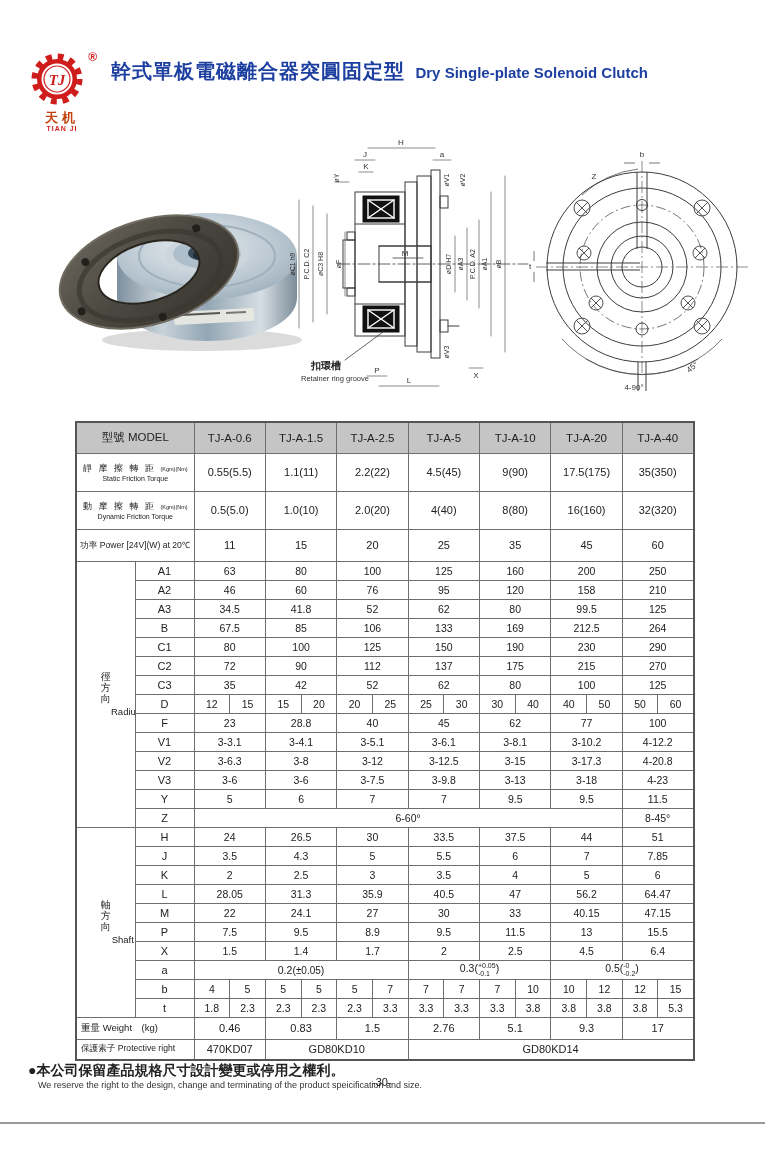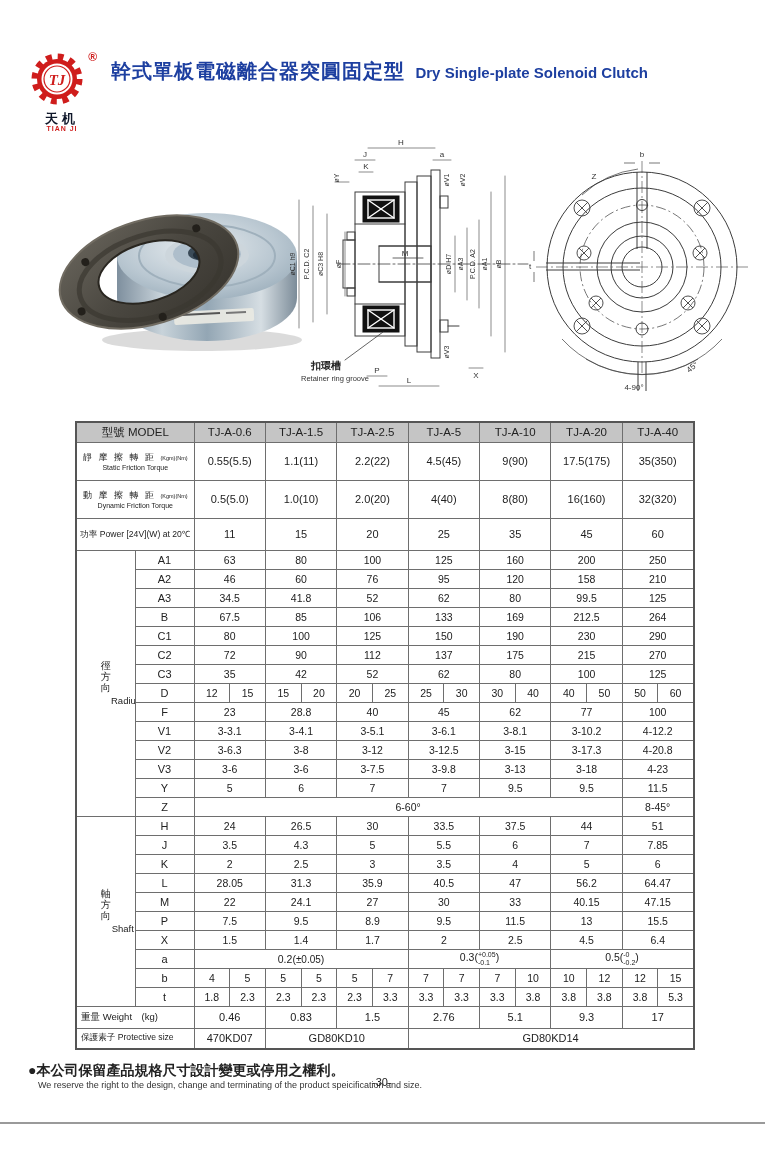--- a/index.html
+++ b/index.html
@@ -3,21 +3,21 @@
 <meta charset="utf-8">
 <style>
   * { margin:0; padding:0; box-sizing:border-box; }
   body { background:#e8e8e8; font-family:"Liberation Sans", sans-serif; }
   .page { position:relative; width:765px; height:1165px; background:#ffffff; margin:0 auto; overflow:hidden; }
 
   
   .hdr { position:absolute; left:25px; top:52px; display:flex; }
   .logo-block { width:74px; text-align:center; position:relative; }
   .logo-reg { position:absolute; right:2px; top:-2px; color:#cf1d1c; font-size:12px; font-weight:bold; }
-  .logo-zh { color:#0f172a; font-size:13px; font-weight:bold; letter-spacing:4px; line-height:13px; }
+  .logo-zh { color:#c2410c; font-size:13px; font-weight:bold; letter-spacing:4px; line-height:13px;font-family:Liberation Mono, monospace; }
   .logo-en { color:#cf1d1c; font-size:7px; font-weight:bold; letter-spacing:1px; }
   .title-block { margin-left:12px; padding-top:2px; }
   .series-title { font-size:31px; font-weight:bold; font-style:italic; color:#1c2e85; letter-spacing:1px; }
   .subtitle { margin-top:4px; white-space:nowrap; }
   .sub-zh { font-size:20px; font-weight:bold; color:#1d3fa0; letter-spacing:1px; }
   .sub-en { font-size:15px; font-weight:bold; color:#1d3fa0; margin-left:6px; }
 
   
   .fig { position:absolute; }
   .fig-photo { left:52px; top:172px; }
@@ -311,21 +311,21 @@
         <col style="width:35.7px">
         <col style="width:35.7px">
         <col style="width:35.7px">
         <col style="width:35.7px">
         <col style="width:35.7px">
         <col style="width:35.7px">
         <col style="width:35.7px">
         <col style="width:35.7px">
       </colgroup>
       <tbody>
-        <tr class="head-row" style="height:20px">
+        <tr class="head-row" style="height:31px">
           <th colspan="2" class="model-head">型號 MODEL</th>
           <th colspan="2">TJ-A-0.6</th>
           <th colspan="2">TJ-A-1.5</th>
           <th colspan="2">TJ-A-2.5</th>
           <th colspan="2">TJ-A-5</th>
           <th colspan="2">TJ-A-10</th>
           <th colspan="2">TJ-A-20</th>
           <th colspan="2">TJ-A-40</th>
         </tr>
         <tr style="height:38px">
@@ -639,21 +639,21 @@
           <td colspan="2" class="val">0.46</td>
           <td colspan="2" class="val">0.83</td>
           <td colspan="2" class="val">1.5</td>
           <td colspan="2" class="val">2.76</td>
           <td colspan="2" class="val">5.1</td>
           <td colspan="2" class="val">9.3</td>
           <td colspan="2" class="val">17</td>
         </tr>
         <tr style="height:21px">
           <th colspan="2" class="left-label">
-            <div class="wt-label" style="text-align:left;padding-left:3px;font-size:8.6px;">保護素子 Protective size</div>
+            <div class="wt-label" style="text-align:left;padding-left:3px;font-size:8.6px;">保護素子 Protective right</div>
           </th>
           <td colspan="2" class="val">470KD07</td>
           <td colspan="4" class="val">GD80KD10</td>
           <td colspan="8" class="val">GD80KD14</td>
         </tr>
       </tbody>
     </table>
 
   <div class="foot-note">
     <div class="foot-zh">

